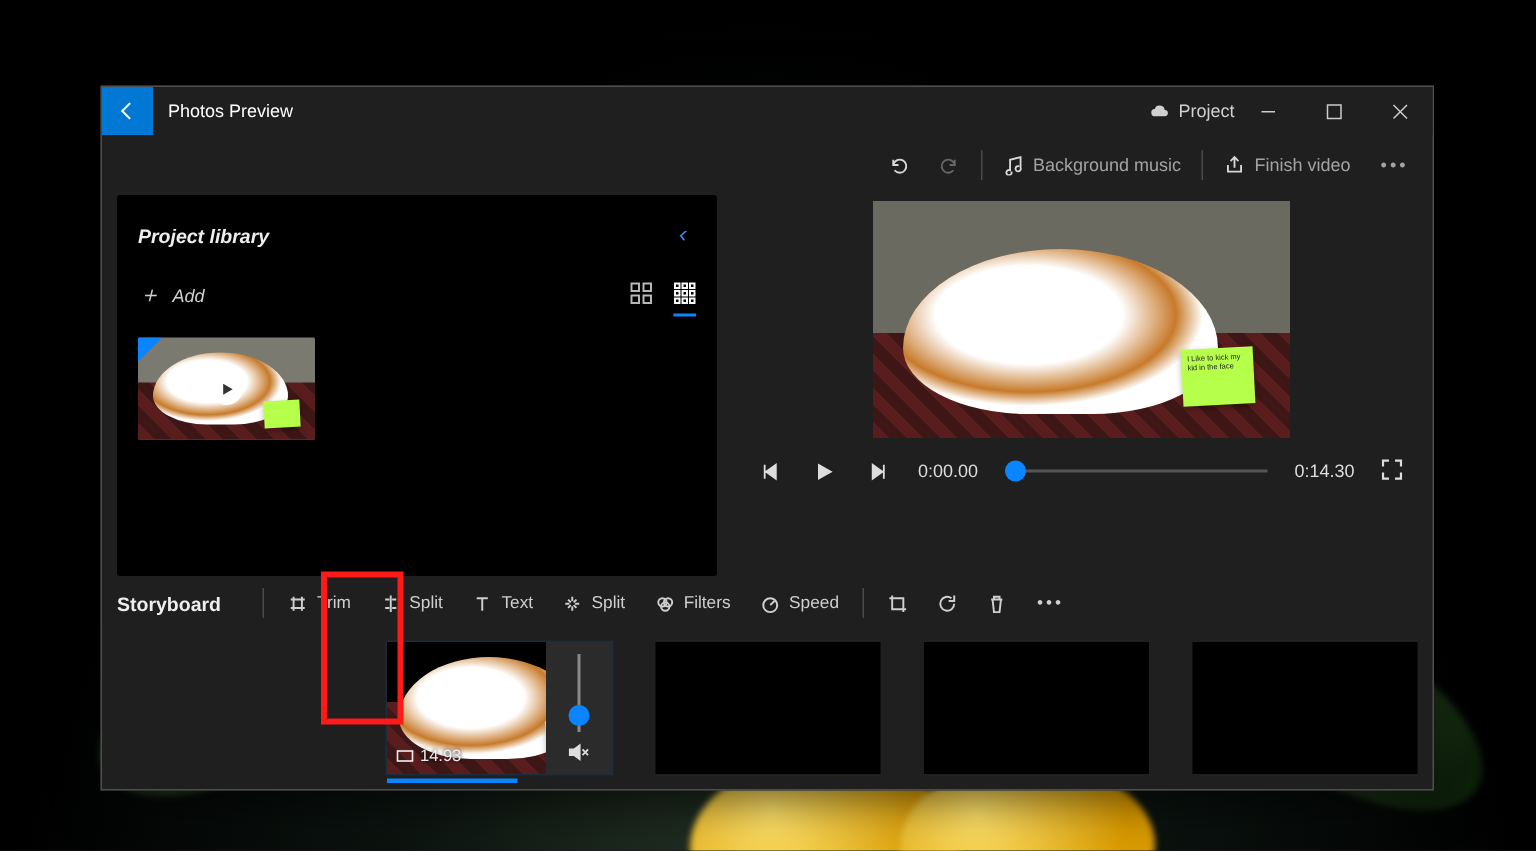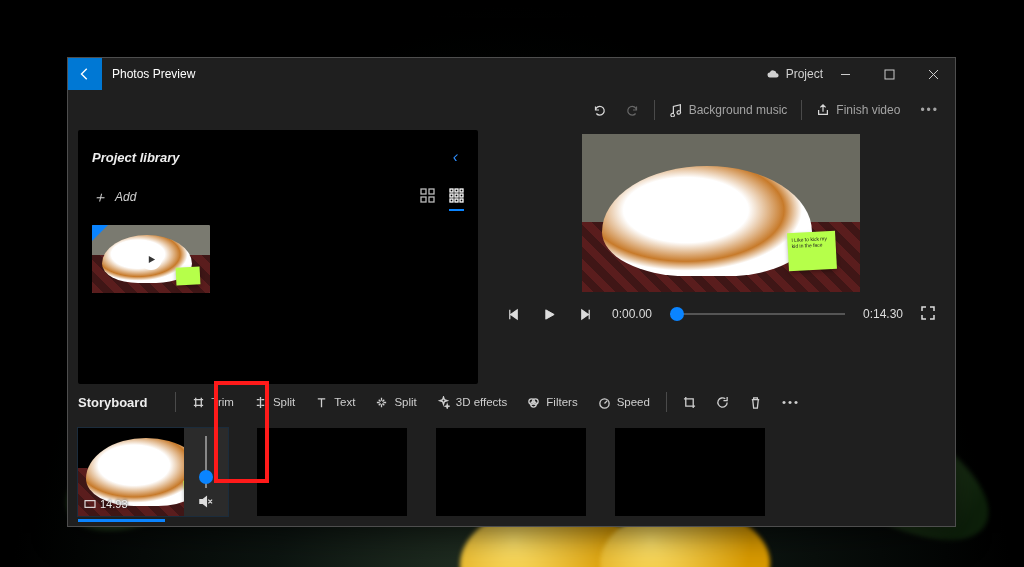--- a/index.html
+++ b/index.html
@@ -83,21 +83,21 @@
   .full { width:16px; height:16px; }
   .full svg { width:14px; height:14px; stroke:#ddd; fill:none; stroke-width:1.5; }
 
   
   .story { padding:0 10px 10px 10px; }
   .story-bar { display:flex; align-items:center; height:36px; gap:4px; }
   .story-title { font-size:13px; font-weight:600; color:#eee; padding-right:20px; }
   .sb-tool { display:flex; align-items:center; gap:6px; font-size:11.5px; color:#cfcfcf; padding:0 8px; height:30px; white-space:nowrap;}
   .sb-tool svg { width:13px; height:13px; stroke:#cfcfcf; fill:none; stroke-width:1.4; }
   .dots { letter-spacing:2px; }
-  .clips { display:flex; gap:29px; margin-top:8px; position:relative; }
+  .clips { display:flex; gap:29px; margin-top:8px; position:relative;justify-content:flex-end; }
   .clip { width:150px; height:88px; position:relative; background:#000; }
   .clip.sel { outline:1px solid #0a84ff22; }
   .clip.sel::after { content:""; position:absolute; left:0; right:0; bottom:-6px; height:3px; background:#0a84ff; width:58%; }
   .clip .bedding { height:48px; }
   .clip .cat-body { left:8px; top:10px; width:120px; height:68px; }
   .clip .note { right:14px; bottom:12px; width:30px; height:24px; font-size:4px; }
   .clip .vol-panel { position:absolute; right:0; top:0; bottom:0; width:44px; background:#2b2b2b; display:flex; flex-direction:column; align-items:center; padding:6px 0; }
   .vol-track { width:2px; flex:1; background:#888; position:relative; margin:2px 0 6px 0;}
   .vol-knob { position:absolute; left:-6px; top:34px; width:14px; height:14px; border-radius:50%; background:#0a84ff; }
   .mute { width:16px; height:16px; }
@@ -293,26 +293,20 @@
         <span>Text</span>
       </div>
       <div class="sb-tool">
         <svg viewBox="0 0 14 14">
             <path d="M7 2v3M7 9v3M2 7h3M9 7h3M4 4l2 2M10 10 8 8M10 4 8 6M4 10l2-2"></path>
           </svg>
         <span>Split</span>
       </div>
       <div class="sb-tool">
         <svg viewBox="0 0 14 14">
-            <path d="M7 1l1 3 3 1-3 1-1 3-1-3-3-1 3-1zM11 9l.5 1.5L13 11l-1.5.5L11 13l-.5-1.5L9 11l1.5-.5z"></path>
-          </svg>
-        <span>3D effects</span>
-      </div>
-      <div class="sb-tool">
-        <svg viewBox="0 0 14 14">
             <circle cx="5" cy="6" r="3"></circle>
             <circle cx="9" cy="6" r="3"></circle>
             <circle cx="7" cy="9" r="3"></circle>
           </svg>
         <span>Filters</span>
       </div>
       <div class="sb-tool">
         <svg viewBox="0 0 14 14">
             <circle cx="7" cy="8" r="5"></circle>
             <path d="M7 8 10 5"></path>

